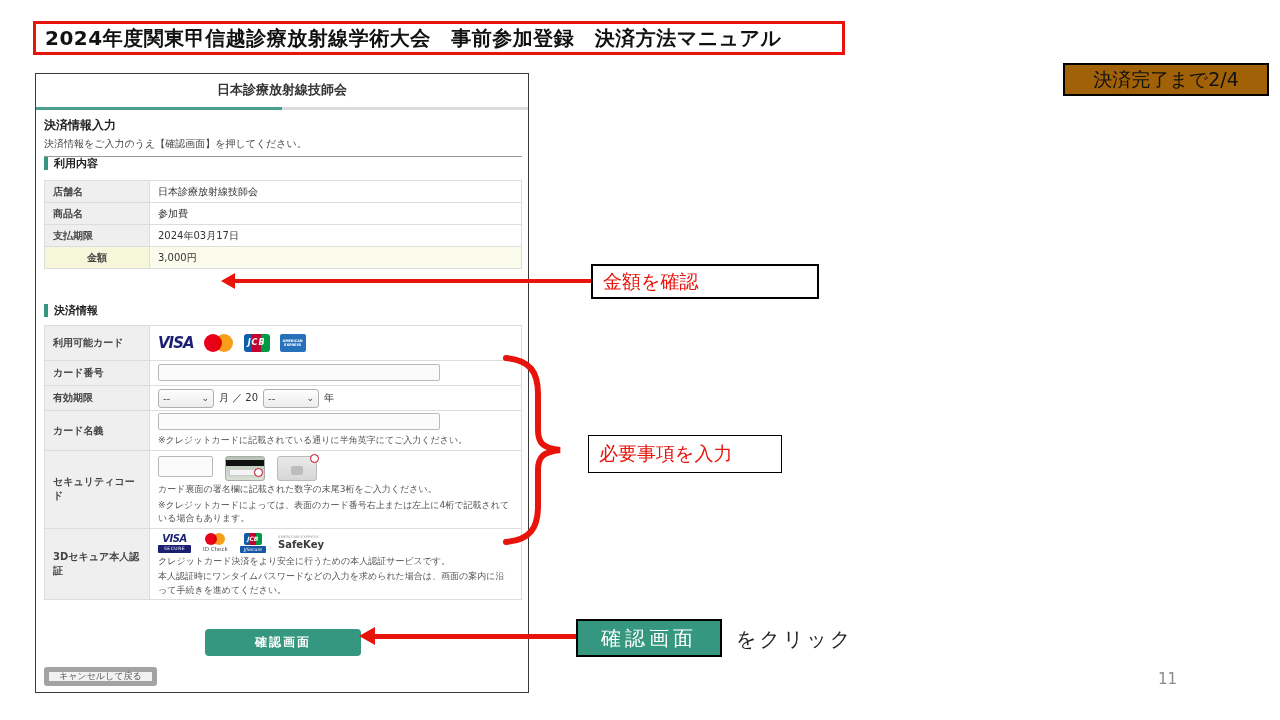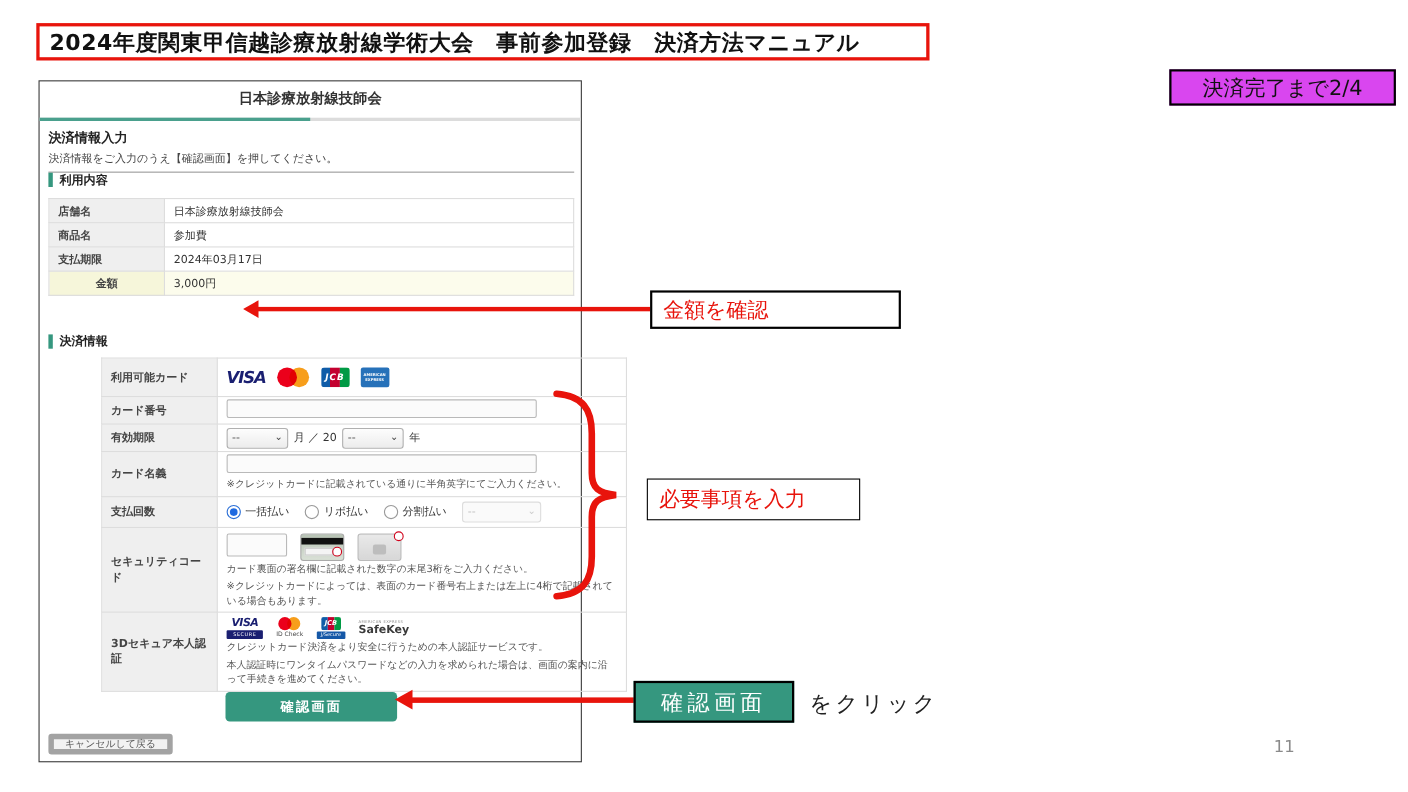--- a/index.html
+++ b/index.html
@@ -6,42 +6,42 @@
   html,body { width:1280px; height:720px; background:#fff;
     font-family:"DejaVu Sans","Liberation Sans",sans-serif; color:#333; }
   .slide { position:relative; width:1280px; height:720px; background:#fff; overflow:hidden; }
 
   
   .title-box { position:absolute; left:33px; top:21px; width:812px; height:34px;
     border:3px solid #e8140c; display:flex; align-items:center; padding-left:9px;
     font-size:20px; font-weight:bold; color:#111; background:#fff; letter-spacing:0.5px; }
   .step-box { position:absolute; left:1063px; top:63px; width:206px; height:33px;
     border:2px solid #000; display:flex; align-items:center; justify-content:center;
-    font-size:19px; color:#111; background:#d946ef; }
+    font-size:19px; color:#111; background:#a16207; }
   .page-number { position:absolute; left:1158px; top:670px; font-size:15px; color:#8a8a8a; }
 
   
   .panel { position:absolute; left:35px; top:73px; width:494px; height:620px;
     background:#fff; border:1px solid #3a3a3a; font-size:10px; }
   .panel-header { position:absolute; top:7px; left:0; width:100%; text-align:center;
     font-size:13px; font-weight:bold; color:#333; }
   .progress-track { position:absolute; top:33px; left:0; width:100%; height:3px; background:#dcdcdc; }
   .progress-fill { height:100%; width:50%; background:#4aa08d; }
 
   .sec-head { position:absolute; left:8px; top:43px; width:478px; font-size:12px; font-weight:bold;
     color:#222; border-bottom:1px solid #9a9a9a; padding-bottom:22px; }
   .instruction { position:absolute; left:8px; top:63px; font-size:10px; color:#444; }
   .sub-head { position:absolute; left:8px; font-size:11px; font-weight:bold; color:#222;
     border-left:4px solid #35977f; padding-left:6px; line-height:13px; }
   .sub-head.usage { top:83px; }
   .sub-head.payment { top:230px; }
 
   table.grid { position:absolute; left:8px; border-collapse:collapse; width:478px; table-layout:fixed; }
   table.usage-table { top:106px;border-radius:30px; }
-  table.payment-table { top:251px;margin-left:48px; }
+  table.payment-table { top:251px; }
   table.grid td { border:1px solid #ddd; padding:2px 8px; vertical-align:middle; font-size:10px; }
   td.lbl { width:105px; background:#efefef; font-weight:bold; color:#444; }
   tr.hl td.lbl { background:#f6f6da;text-align:center; }
   tr.hl td.val { background:#fcfcec; }
   .usage-table td { height:22px; }
 
   .r-cards td { height:35px; }
   .r-number td { height:25px; }
   .r-expiry td { height:25px; }
   .r-name td { height:40px; }
@@ -224,45 +224,20 @@
                 </span>
             <span>年</span>
           </div>
         </td>
       </tr>
       <tr class="r-name">
         <td class="lbl">カード名義</td>
         <td class="val">
           <span class="text-input input-wide"></span>
           <div class="note">※クレジットカードに記載されている通りに半角英字にてご入力ください。</div>
-        </td>
-      </tr>
-      <tr class="r-install">
-        <td class="lbl">支払回数</td>
-        <td class="val">
-          <div class="radio-row">
-            <span class="radio-opt">
-              <span class="radio on">
-                    <i></i>
-                  </span>
-              <span>一括払い</span>
-            </span>
-            <span class="radio-opt">
-              <span class="radio"></span>
-              <span>リボ払い</span>
-            </span>
-            <span class="radio-opt">
-              <span class="radio"></span>
-              <span>分割払い</span>
-            </span>
-            <span class="select-box disabled">
-                  <span>--</span>
-                  <span class="chev">⌄</span>
-                </span>
-          </div>
         </td>
       </tr>
       <tr class="r-seccode">
         <td class="lbl">セキュリティコード</td>
         <td class="val">
           <div class="sec-row">
             <span class="text-input input-sec"></span>
             <span class="card-back">
                   <span class="stripe"></span>
                   <span class="sign"></span>

